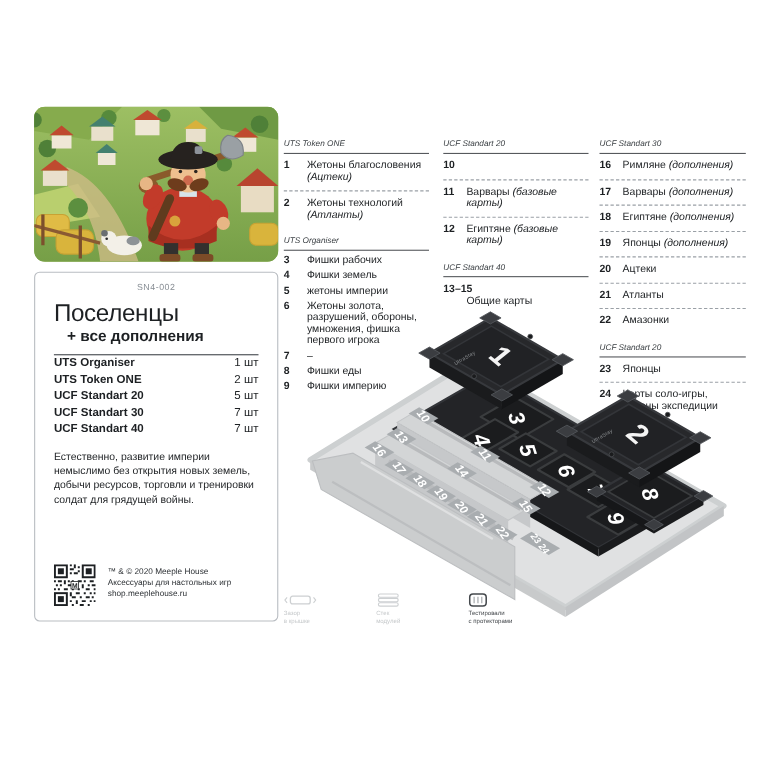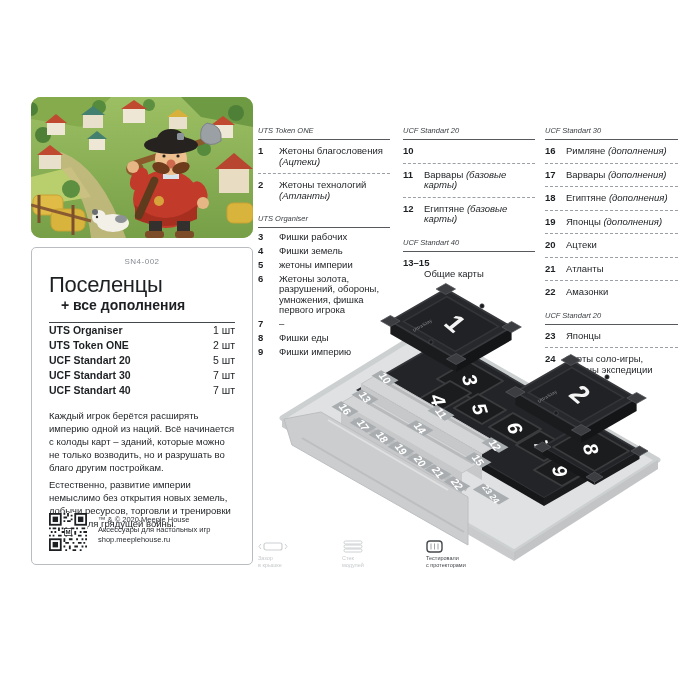--- a/index.html
+++ b/index.html
@@ -166,21 +166,20 @@
   </div>
   <div class="prod">
     <span class="pname">UCF Standart 30</span>
     <span class="pqty">7 шт</span>
   </div>
   <div class="prod">
     <span class="pname">UCF Standart 40</span>
     <span class="pqty">7 шт</span>
   </div>
 
-  <div class="desc">Каждый игрок берётся расширять империю одной из наций. Всё начинается с колоды карт – зданий, которые можно не только возводить, но и разрушать во благо другим постройкам.</div>
   <div class="desc">Естественно, развитие империи немыслимо без открытия новых земель, добычи ресурсов, торговли и тренировки солдат для грядущей войны.</div>
 
   <div class="card-footer">
     <svg class="qr" viewBox="0 0 21 21">
       <rect x="0" y="0" width="21" height="21" fill="#fff"></rect>
       <g fill="#1d2023">
         <rect x="0" y="0" width="7" height="7"></rect>
           <rect x="14" y="0" width="7" height="7"></rect>
           <rect x="0" y="14" width="7" height="7"></rect>
       </g>

